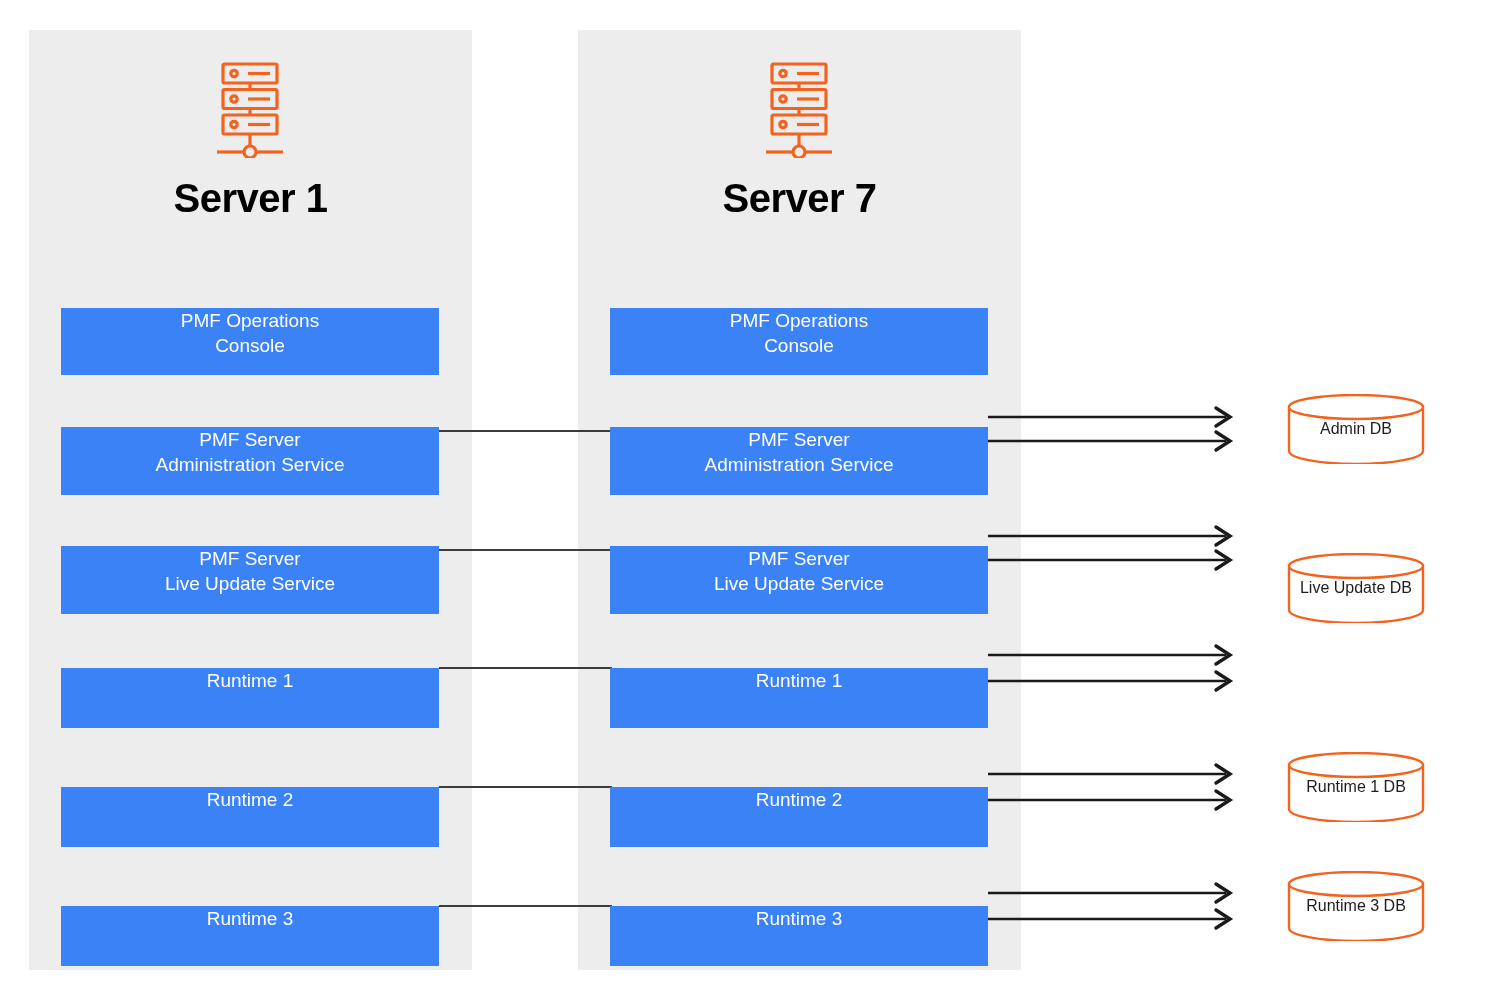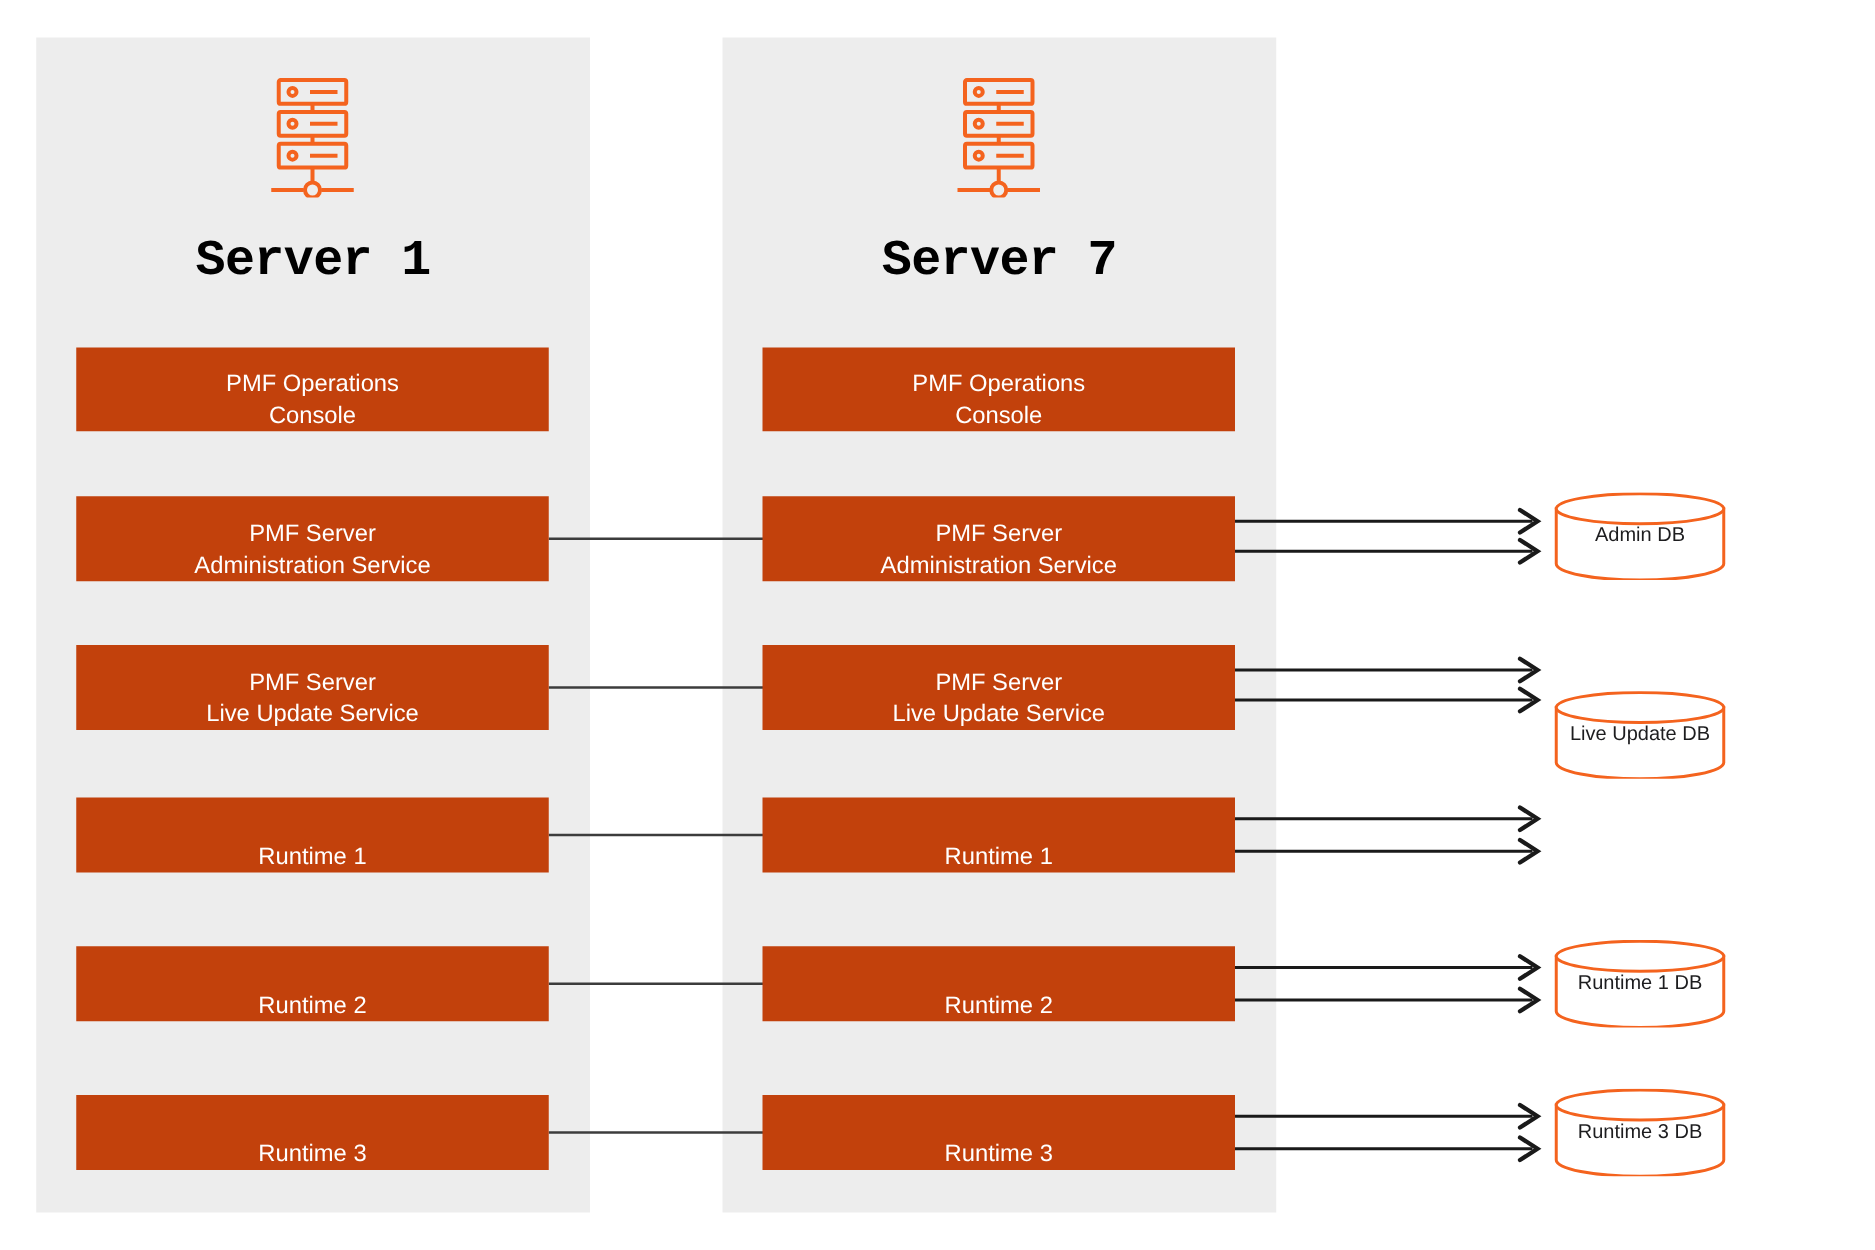--- a/index.html
+++ b/index.html
@@ -34,57 +34,57 @@
     width: 72px;
     height: 96px;
     top: 62px;
   }
   #icon-server-1 { left: 214px; }
   #icon-server-2 { left: 763px; }
 
   
   .server-title {
     position: absolute;
-    top: 185px;
+    top: 173px;
     width: 443px;
     text-align: center;
     font-size: 40px;
     font-weight: 700;
     letter-spacing: -0.5px;
     color: #000000;
     line-height: 50px;
-    font-family: Liberation Mono, monospace;
   }
   #title-server-1 { left: 29px; }
   #title-server-2 { left: 578px; }
 
   
   .component-box {
     position: absolute;
-    background: #c2410c;
+    background: #3b82f6;
     color: #ffffff;
     display: flex;
-    align-items: flex-end;
+    align-items: flex-start;
     justify-content: center;
     text-align: center;
     font-size: 19px;
     line-height: 25px;
     width: 378px;
     box-sizing: border-box;
     padding: 0 8px;
+    margin-top: 30px;
   }
   .component-box.col-1 { left: 61px;  }
   .component-box.col-2 { left: 610px; }
 
   .component-box .box-label { display: block; }
 
   
   .db {
     position: absolute;
-    left: 1243px;
+    left: 1287px;
     width: 138px;
     height: 54px;
   }
   .db .db-label {
     position: absolute;
     left: 0;
     top: 0;
     width: 138px;
     height: 70px;
     display: flex;

